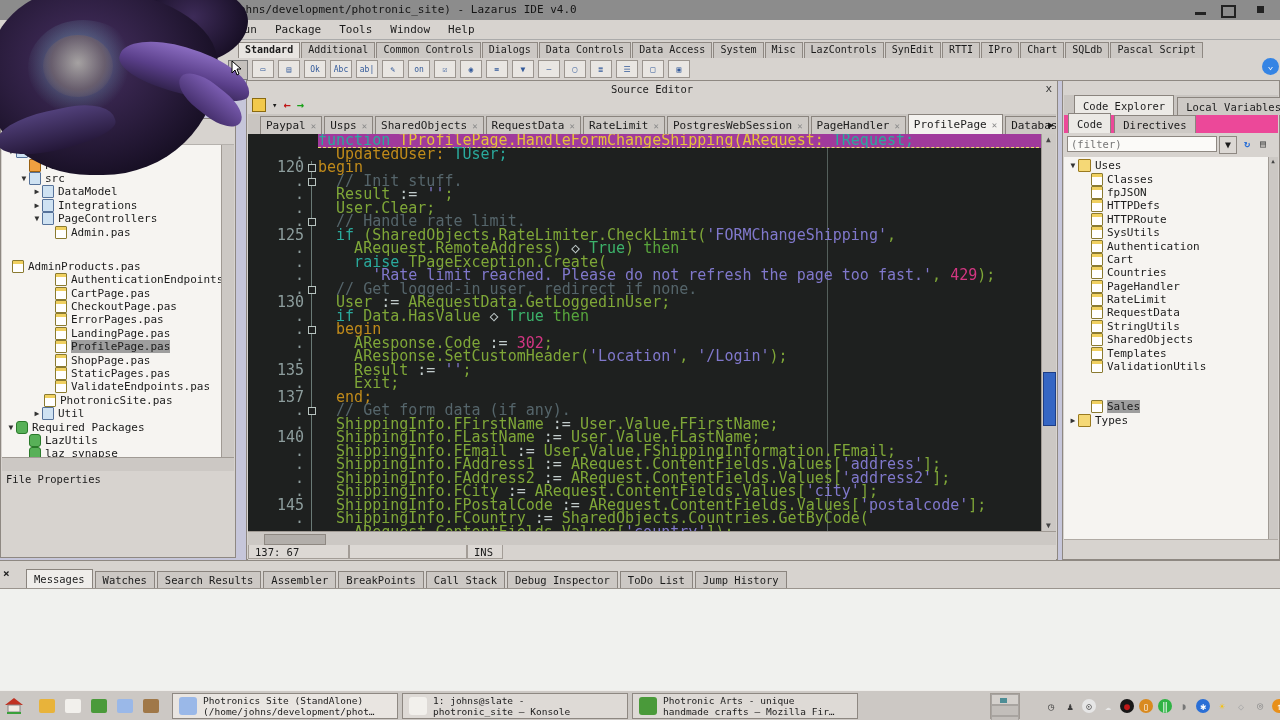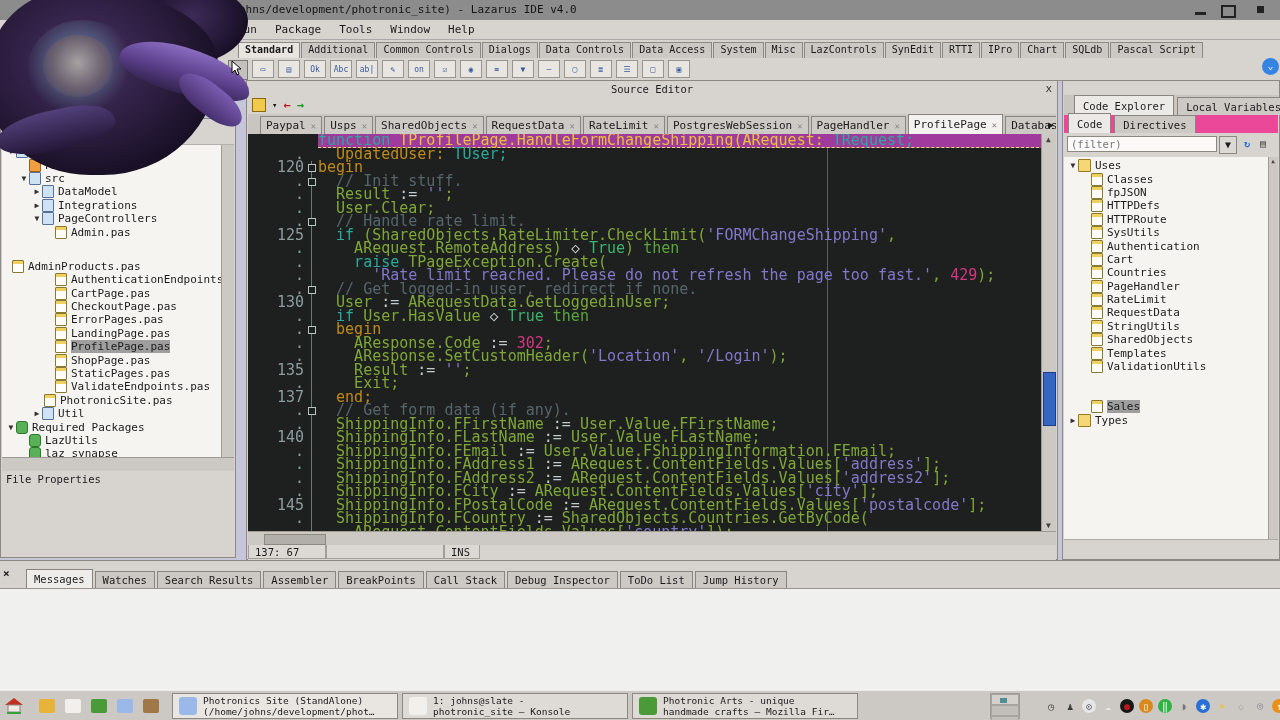--- a/index.html
+++ b/index.html
@@ -80,21 +80,21 @@
   .tk-fl{color:#58a53c;} .tk-bool{color:#3cb36b;} .tk-str{color:#8078cc;}
   .tk-num{color:#d33682;} .tk-cmt{color:#55656b;} .tk-op{color:#c2cccc;}
   .tk-hy{color:#e5c23a;}
   #ed-vscroll{position:absolute;right:1px;top:53px;width:14px;height:397px;background:#ccc8c4;border-left:1px solid #a09a94;}
   #ed-vthumb{position:absolute;left:1px;width:11px;top:238px;height:52px;background:#3566c4;border:1px solid #1d3d86;}
   .scrarr{position:absolute;left:0;width:13px;text-align:center;font-size:8px;color:#444;}
   #ed-hscroll{position:absolute;left:1px;right:1px;top:450px;height:14px;background:#ccc8c4;border-top:1px solid #a09a94;}
   #ed-hthumb{position:absolute;left:16px;top:2px;width:60px;height:9px;background:#b2aeaa;border:1px solid #8e8882;}
   #ed-status{position:absolute;left:1px;right:1px;top:464px;height:15px;background:#d7d3cf;display:flex;font-size:10.5px;}
   .stbox{border:1px solid #a39d97;border-top:none;height:14px;line-height:14px;padding:0 6px;box-sizing:border-box;background:#dcd8d4;white-space:nowrap;}
-  #st-caret{width:78px;} #st-spare{width:118px;} #st-mode{width:36px;} #st-file{flex:1;overflow:hidden;}
+  #st-caret{width:101px;} #st-spare{width:118px;} #st-mode{width:36px;} #st-file{flex:1;overflow:hidden;}
 
   
   #right-panel{left:1062px;top:80px;width:218px;height:480px;}
   #rp-tabs{position:absolute;left:1px;top:14px;right:1px;height:20px;background:#c9c5c1;display:flex;align-items:flex-end;padding-left:10px;}
   .rtab{height:17px;padding:0 8px;border:1px solid #8a847e;border-bottom:none;background:#cdc9c5;margin-right:3px;font-size:10.5px;display:flex;align-items:center;white-space:nowrap;}
   .rtab.active{background:#eceae6;height:19px;}
   .rnav{position:absolute;top:16px;font-size:9px;}
   #rp-subtabs{position:absolute;left:1px;top:34px;right:1px;height:18px;background:#ec4899;display:flex;align-items:flex-end;padding-left:4px;}
   #rp-filter{position:absolute;left:4px;top:55px;width:150px;height:16px;border:1px solid #8e8882;background:#fbfaf8;font-family:inherit;font-size:10.5px;color:#888;padding:0 3px;box-sizing:border-box;}
   .rficon{position:absolute;top:55px;width:16px;height:16px;font-size:10px;text-align:center;line-height:16px;}
@@ -437,21 +437,21 @@
           <div class="ctext"><span class="tk-cmt">  // Get logged-in user, redirect if none.</span></div>
         </div>
         <div class="crow">
           <div class="gut">130</div>
           <div class="fold fline"></div>
           <div class="ctext"><span class="tk-id">  User </span><span class="tk-op">:= </span><span class="tk-id">ARequestData.GetLoggedinUser;</span></div>
         </div>
         <div class="crow">
           <div class="gut">.</div>
           <div class="fold fline"></div>
-          <div class="ctext"><span class="tk-kw">  if </span><span class="tk-id">User.HasValue </span><span class="tk-op">◇ </span><span class="tk-bool">True </span><span class="tk-fl">then</span></div>
+          <div class="ctext"><span class="tk-kw">  if </span><span class="tk-id">Data.HasValue </span><span class="tk-op">◇ </span><span class="tk-bool">True </span><span class="tk-fl">then</span></div>
         </div>
         <div class="crow">
           <div class="gut">.</div>
           <div class="fold fline fbox"></div>
           <div class="ctext"><span class="tk-st">  begin</span></div>
         </div>
         <div class="crow">
           <div class="gut">.</div>
           <div class="fold fline"></div>
           <div class="ctext"><span class="tk-id">    AResponse.Code </span><span class="tk-op">:= </span><span class="tk-num">302</span><span class="tk-id">;</span></div>

